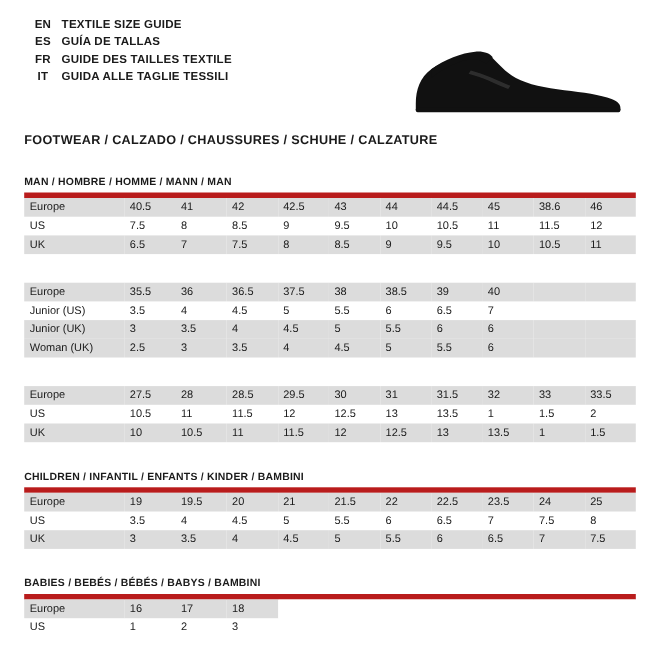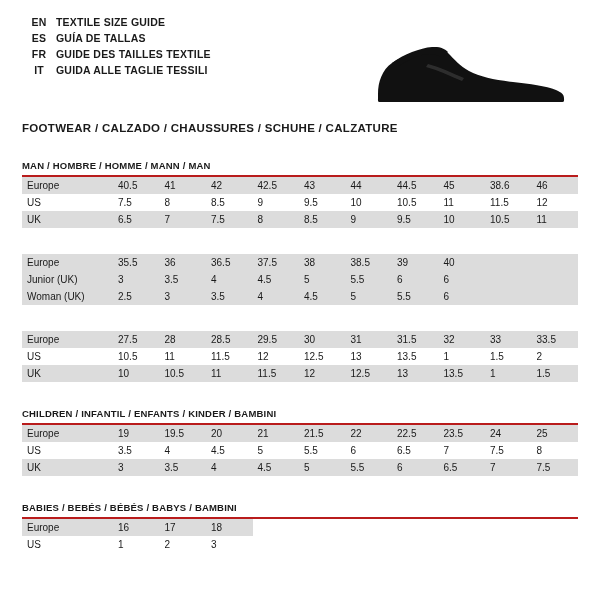--- a/index.html
+++ b/index.html
@@ -66,21 +66,21 @@
 
   
   .section {
     margin-top: 26px;
   }
   .section-title {
     font-size: 9.5px;
     font-weight: bold;
     letter-spacing: 0.2px;
     padding-bottom: 4px;
-    border-bottom: 2px solid #b91c1c;
+    border-bottom: 5px solid #b91c1c;
     margin: 0;
   }
   table.sizes {
     border-collapse: collapse;
     width: 100%;
     font-size: 10px;
     table-layout: fixed;
   }
   table.sizes td {
     height: 17px;
@@ -195,20 +195,33 @@
           <td>36</td>
           <td>36.5</td>
           <td>37.5</td>
           <td>38</td>
           <td>38.5</td>
           <td>39</td>
           <td>40</td>
           <td></td>
           <td></td>
         </tr>
+        <tr>
+          <td class="rowlabel">Junior (US)</td>
+          <td>3.5</td>
+          <td>4</td>
+          <td>4.5</td>
+          <td>5</td>
+          <td>5.5</td>
+          <td>6</td>
+          <td>6.5</td>
+          <td>7</td>
+          <td></td>
+          <td></td>
+        </tr>
         <tr class="shaded">
           <td class="rowlabel">Junior (UK)</td>
           <td>3</td>
           <td>3.5</td>
           <td>4</td>
           <td>4.5</td>
           <td>5</td>
           <td>5.5</td>
           <td>6</td>
           <td>6</td>

